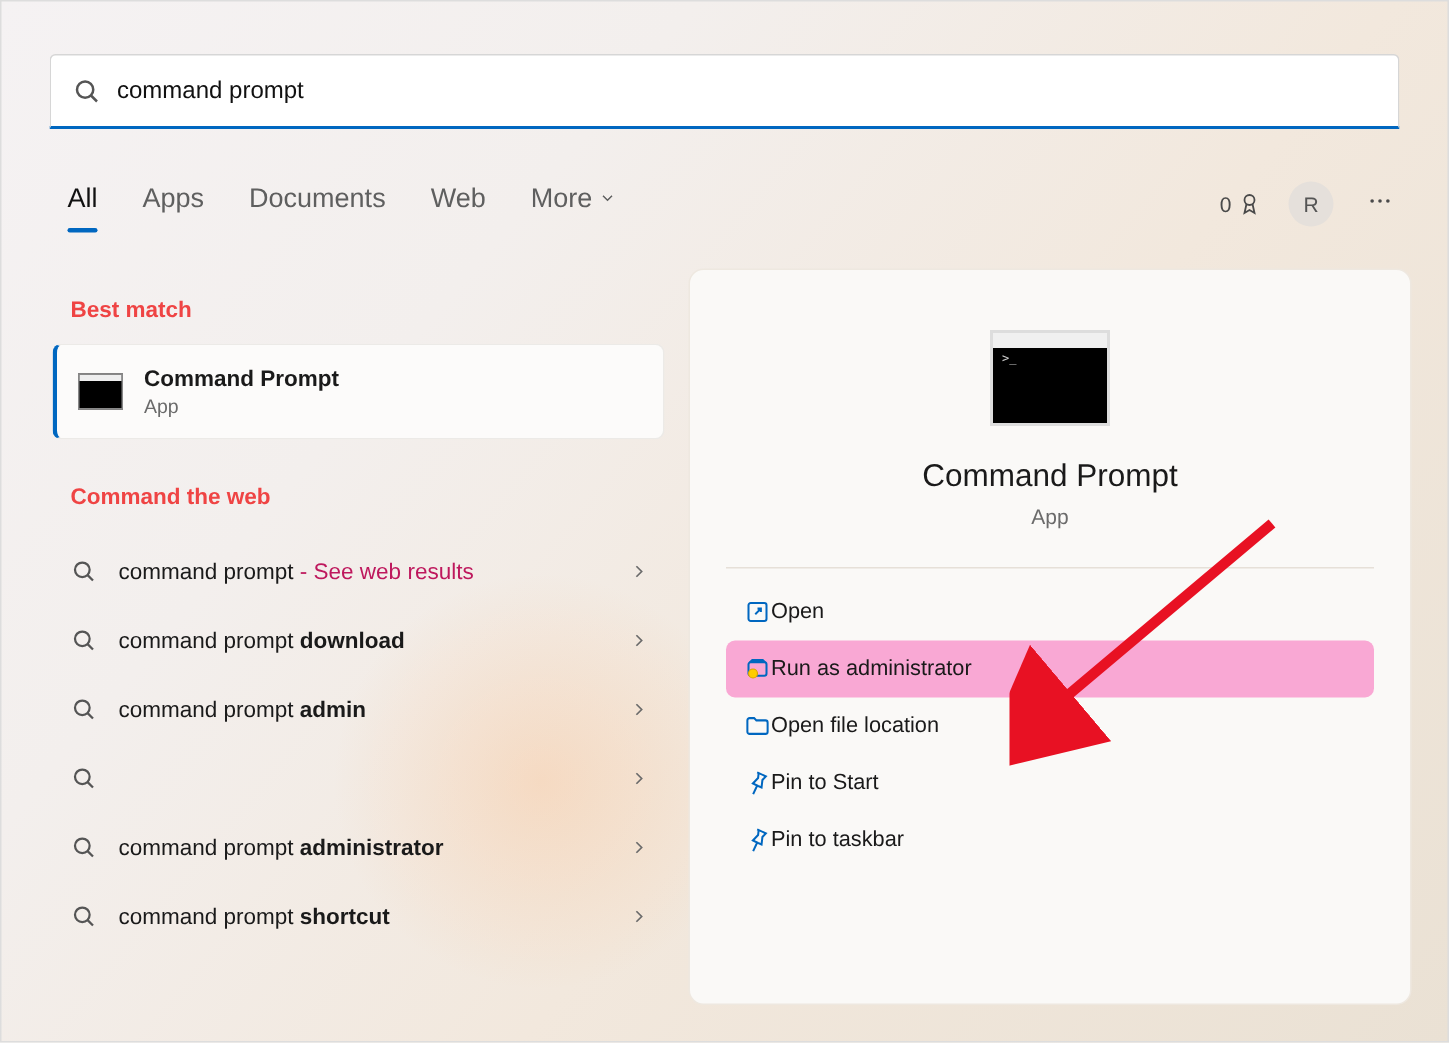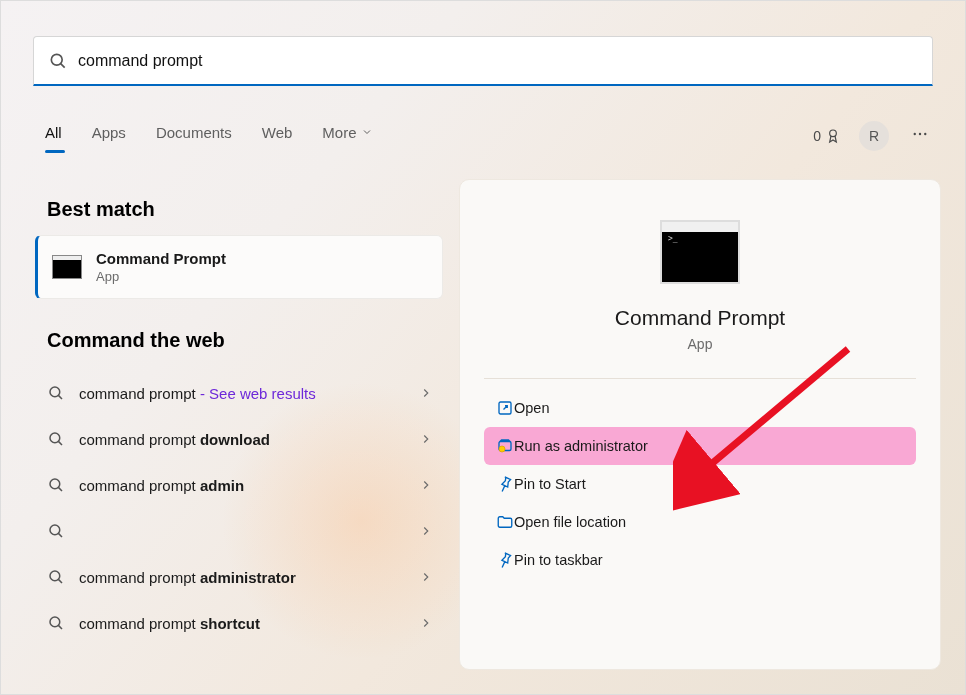--- a/index.html
+++ b/index.html
@@ -42,21 +42,21 @@
   }
   
   .tabs-row {
     position: absolute;
     left: 44px; right: 32px; top: 115px;
     height: 40px;
     display: flex;
     align-items: center;
   }
   .tab {
-    font-size: 15px;
+    font-size: 18px;
     color: #5f5f5f;
     margin-right: 30px;
     cursor: pointer;
     padding-bottom: 8px;
     display: flex;
     align-items: center;
   }
   .tab.active { color: #111; font-weight: 400; position: relative; }
   .tab.active::after {
     content:"";
@@ -85,21 +85,21 @@
     cursor:pointer;
   }
   .more-dots { cursor:pointer; padding:4px; }
   
   .left-col {
     position:absolute;
     left: 34px; top: 185px;
     width: 408px;
   }
   .section-title {
-    font-size:20px; font-weight:600; color:#000000;
+    font-size:15px; font-weight:600; color:#ef4444;
     padding: 12px 12px 14px 12px;
   }
   .best-match {
     background:#fcfbfa;
     border:1px solid #eceae7;
     border-left:3px solid #0067c0;
     border-radius:6px;
     padding: 14px 14px;
     display:flex;
     align-items:center;
@@ -125,21 +125,21 @@
     border-radius:6px;
     position:relative;
     font-size:15px;
     color:#1a1a1a;
   }
   .web-item .s-icon { width:18px; height:18px; margin-right:14px; flex-shrink:0; }
   .web-item .chev-r {
     position:absolute; right:10px; top:50%; transform:translateY(-50%);
     color:#6b6b6b;
   }
-  .muted { color:#6d28d9; }
+  .muted { color:#be185d; }
   .bold { font-weight:600; }
   
   .right-panel {
     position:absolute;
     left: 458px; right: 24px; top: 178px; bottom: 24px;
     background:#faf9f7;
     border:1px solid #eee8e0;
     border-radius:10px;
     padding: 40px 24px 20px 24px;
     display:flex; flex-direction:column; align-items:stretch;
@@ -313,29 +313,29 @@
   <div class="rp-action highlight">
     <svg viewBox="0 0 24 24" fill="none" stroke="#0067c0" stroke-width="1.8">
         <rect x="4" y="6" width="16" height="12" rx="2"></rect>
         <path d="M4 6l3-3h10l3 3" fill="#0067c0" stroke="none"></path>
         <circle cx="8" cy="16" r="4" fill="#ffcc00" stroke="#d9a300" stroke-width="1"></circle>
       </svg>
     <span>Run as administrator</span>
   </div>
   <div class="rp-action">
     <svg viewBox="0 0 24 24" fill="none" stroke="#0067c0" stroke-width="1.8">
+        <path d="M3 7a2 2 0 012-2h4l2 2h8a2 2 0 012 2v8a2 2 0 01-2 2H5a2 2 0 01-2-2V7z"></path>
+      </svg>
+    <span>Open file location</span>
+  </div>
+  <div class="rp-action">
+    <svg viewBox="0 0 24 24" fill="none" stroke="#0067c0" stroke-width="1.8">
         <path d="M15 3l6 6-4 2-3 6-3-3-6 6 6-6-3-3 6-3 2-4z" transform="rotate(-20 12 12)"></path>
       </svg>
     <span>Pin to Start</span>
-  </div>
-  <div class="rp-action">
-    <svg viewBox="0 0 24 24" fill="none" stroke="#0067c0" stroke-width="1.8">
-        <path d="M3 7a2 2 0 012-2h4l2 2h8a2 2 0 012 2v8a2 2 0 01-2 2H5a2 2 0 01-2-2V7z"></path>
-      </svg>
-    <span>Open file location</span>
   </div>
   <div class="rp-action">
     <svg viewBox="0 0 24 24" fill="none" stroke="#0067c0" stroke-width="1.8">
         <path d="M15 3l6 6-4 2-3 6-3-3-6 6 6-6-3-3 6-3 2-4z" transform="rotate(-20 12 12)"></path>
       </svg>
     <span>Pin to taskbar</span>
   </div>
 </div>
 
 <svg class="arrow-annot" width="200" height="170" viewBox="0 0 200 170">

